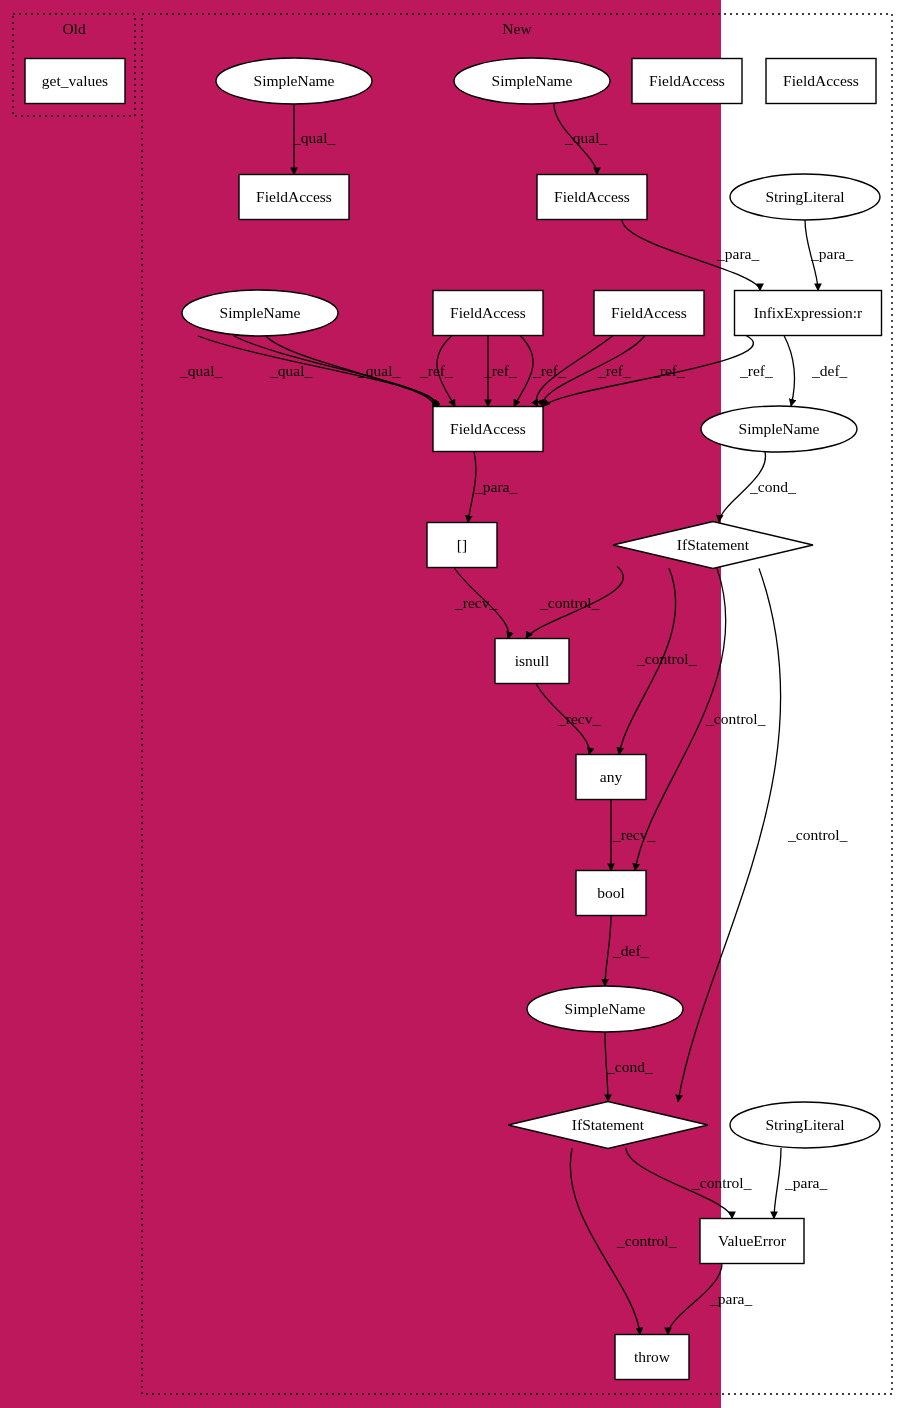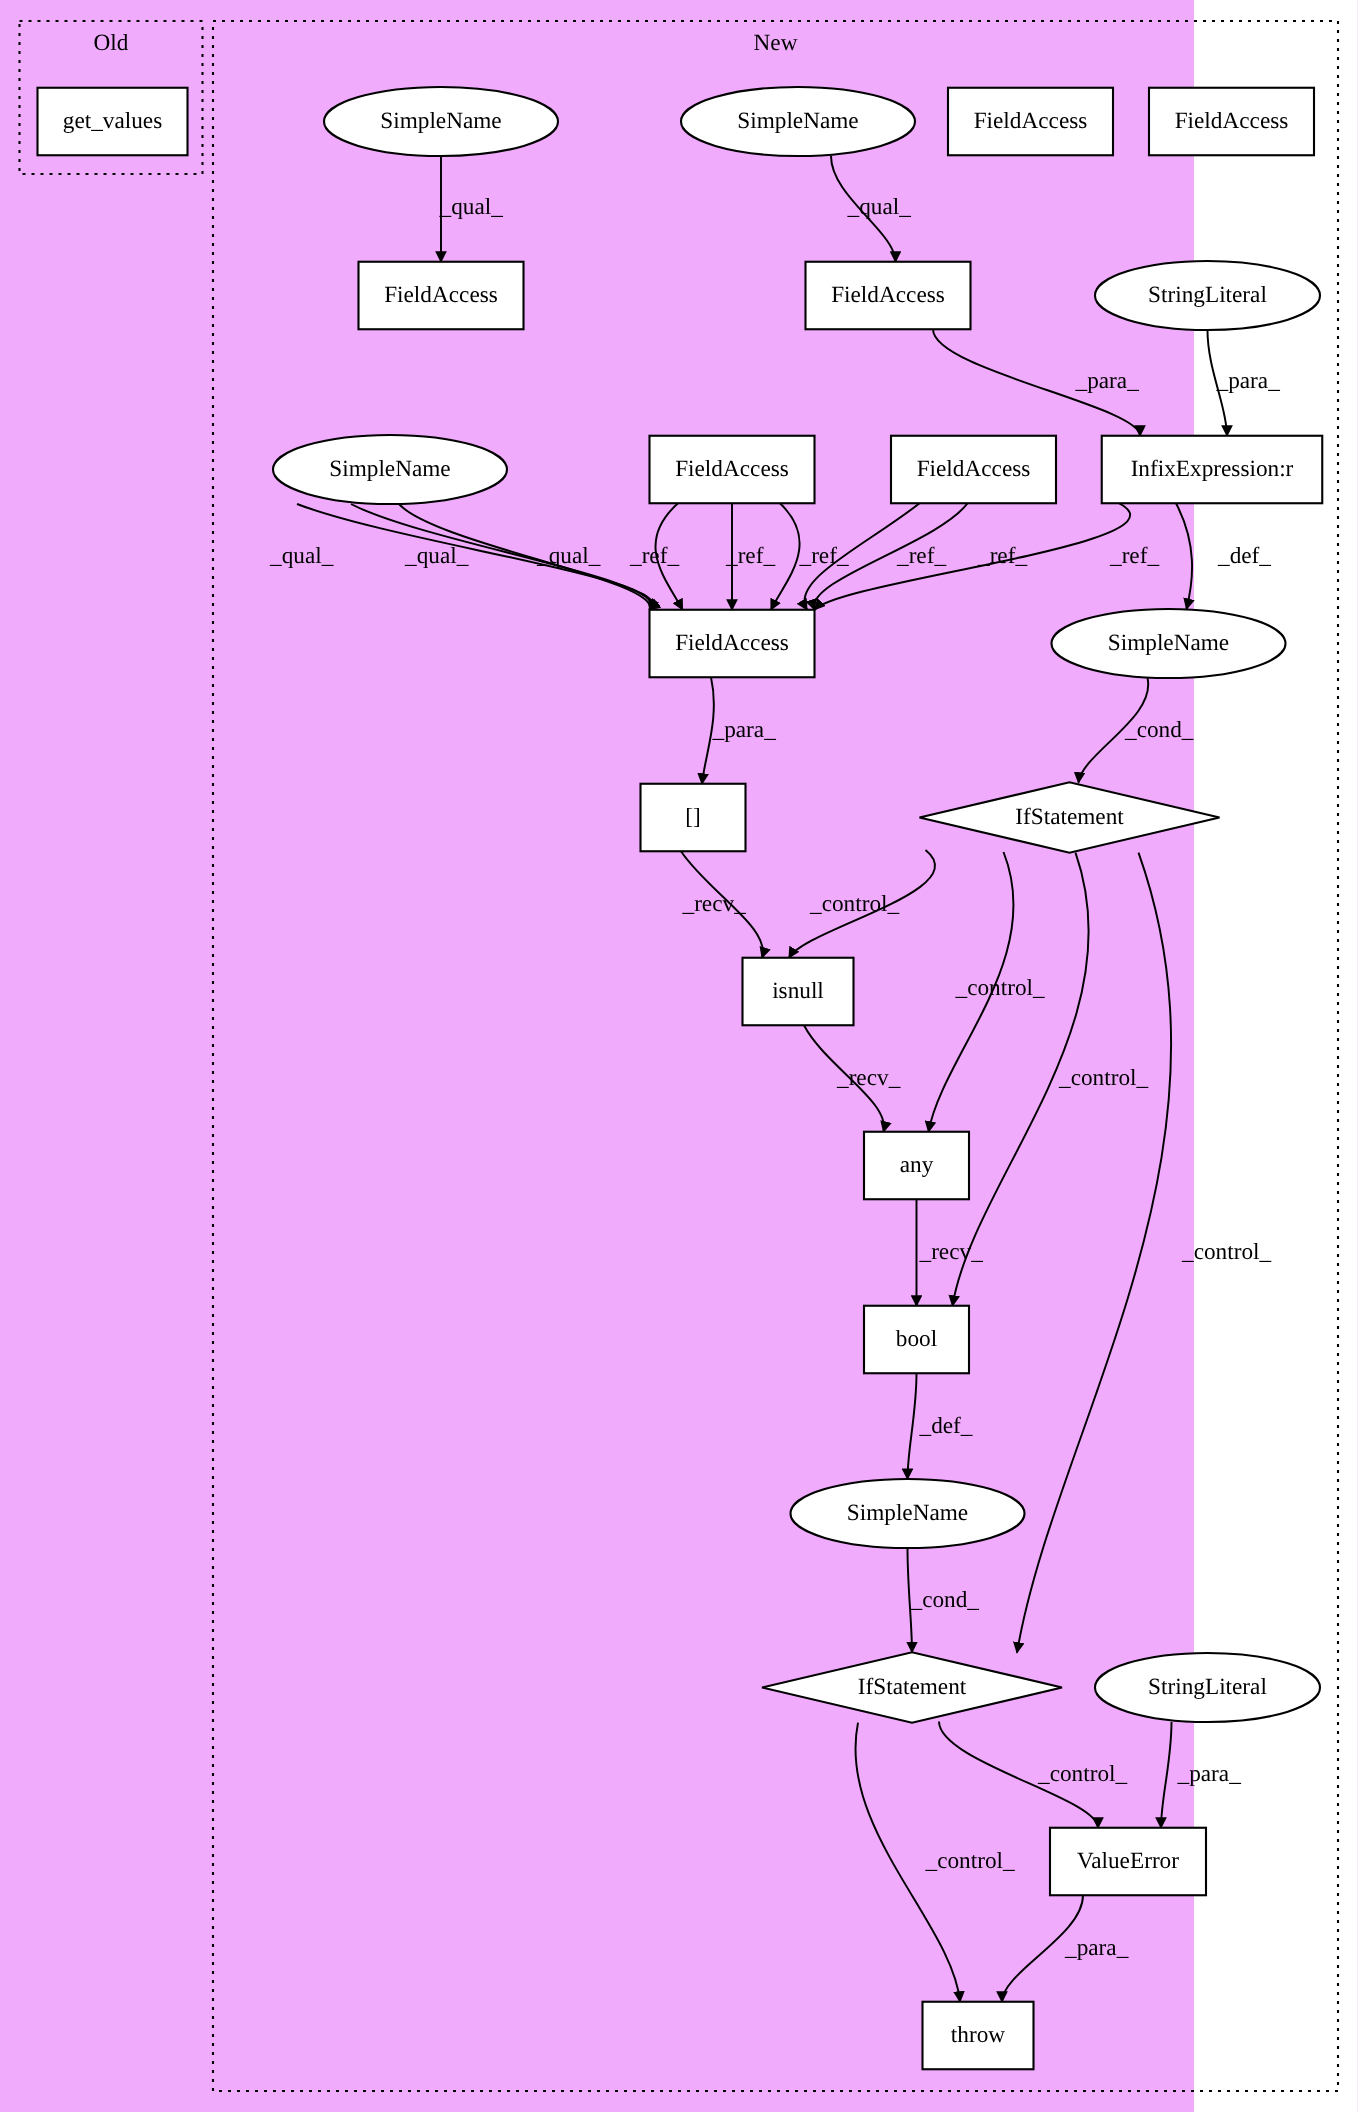--- a/index.html
+++ b/index.html
@@ -2,23 +2,23 @@
 <html><head>
 <meta charset="utf-8">
 <style>
   html, body {
     margin: 0;
     padding: 0;
     background: #ffffff;
   }
   #canvas {
     position: relative;
-    width: 796px;
+    width: 721px;
     height: 1408px;
-    background: #f0abfc;
+    background: #be185d;
     font-family: "Liberation Serif", "DejaVu Serif", serif;
   }
   svg {
     display: block;
   }
   .node-shape {
     fill: #ffffff;
     stroke: #000000;
     stroke-width: 1.4;
   }

